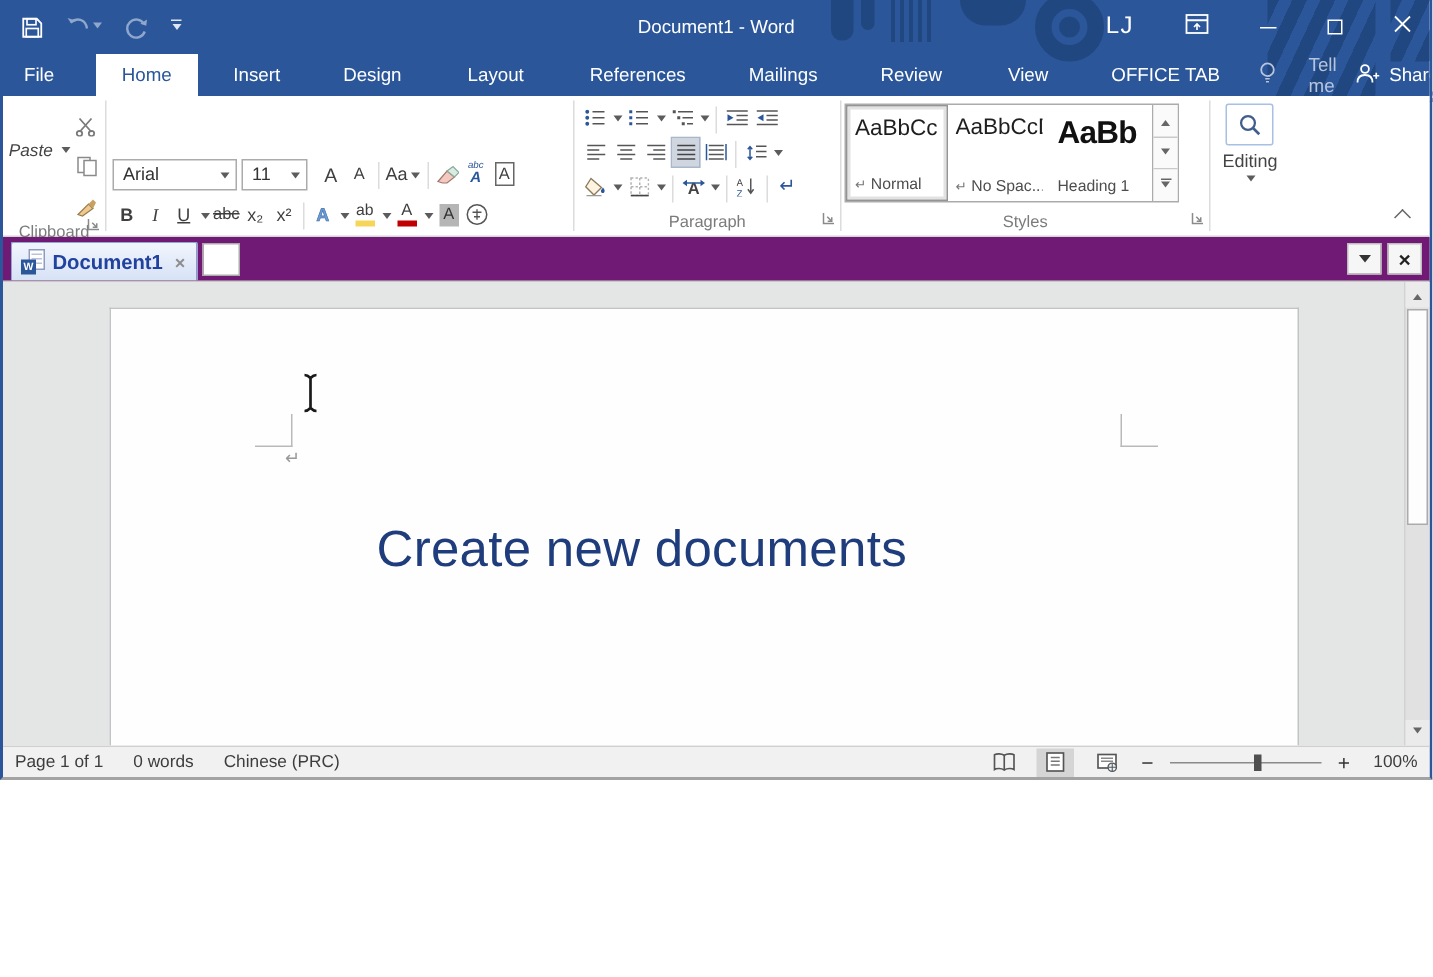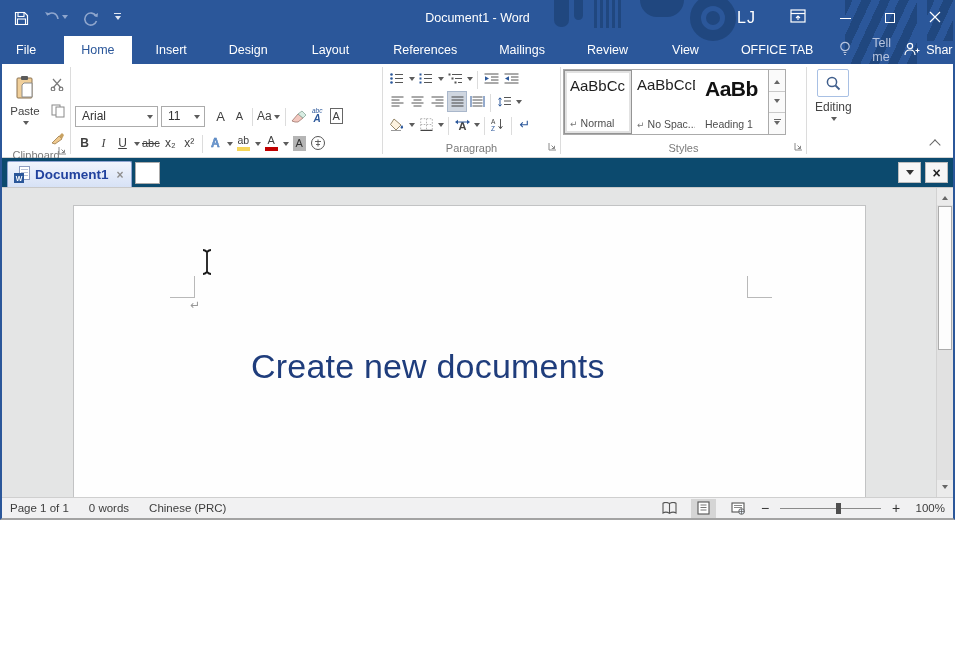--- a/index.html
+++ b/index.html
@@ -47,22 +47,22 @@
   .vdiv { width:1px; background:#dcdcdc; margin:3px 0; flex:none; }
   .mini-div { width:1px; height:18px; background:#dcdcdc; margin:2px 3px 0; align-self:center; }
 
   .ib { display:inline-flex; align-items:center; justify-content:center; height:22px; min-width:19px;
         font-size:12px; color:#3f3f3f; padding:0 1px; }
   .dd { width:0; height:0; border:3px solid transparent; border-top:4px solid #5c5c5c; margin:4px 1px 0 2px; }
   .frow { display:flex; align-items:center; height:26px; padding:0 4px; }
   .frow2 { display:flex; align-items:center; height:28px; padding:0 4px; }
 
   
-  .paste-btn { width:46px; height:68px; display:flex; flex-direction:column; align-items:center;
-               justify-content:center; gap:4px; font-size:11.5px; color:#444; }
+  .paste-btn { width:46px; height:68px; display:flex; flex-direction:row; align-items:center;
+               justify-content:center; gap:4px; font-size:11.5px; color:#444;font-style:italic; }
   .clip-col { display:flex; flex-direction:column; justify-content:flex-start; gap:5px; padding-top:6px; }
 
   
   .combo { height:21px; border:1px solid #ababab; background:#fff; display:flex; align-items:center;
            padding:0 3px 0 6px; font-size:12px; color:#333; }
   .combo .dd { margin-left:auto; }
   .glyph-b { font-weight:bold; }
   .glyph-i { font-style:italic; font-family:"Liberation Serif", serif; }
   .glyph-u { text-decoration:underline; }
   .glyph-strike { text-decoration:line-through; font-size:11px; }
@@ -103,21 +103,21 @@
 
   
   .edit-col { display:flex; flex-direction:column; align-items:center; padding:2px 8px 0; gap:3px; }
   .search-btn { width:32px; height:28px; border:1px solid #a8c0e4; border-radius:2px;
                 display:flex; align-items:center; justify-content:center; background:#fff; }
   .edit-lbl { font-size:12px; color:#444; }
   .collapse-chev { position:absolute; right:14px; bottom:8px; width:8px; height:8px;
                    border-left:1.6px solid #666; border-top:1.6px solid #666; transform:rotate(45deg); }
 
   
-  .otbar { height:30px; background:#0c4a6e; border-bottom:1px solid #c9c9c9; display:flex;
+  .otbar { height:30px; background:#701a75; border-bottom:1px solid #c9c9c9; display:flex;
            align-items:flex-end; padding:0 3px; flex:none; position:relative; }
   .ottab { height:26px; display:flex; align-items:center; gap:5px; padding:0 7px 0 6px;
            background:linear-gradient(#f1f5fd,#d7e2f6); border:1px solid #90a5d2; border-bottom:none;
            border-radius:2px 2px 0 0; margin-left:2px; }
   .ottab .lbl { font-weight:bold; color:#21429e; font-size:13.5px; }
   .ottab .x { color:#8e8e8e; font-weight:bold; font-size:12px; margin-left:3px; }
   .doc-ico { position:relative; width:16px; height:17px; flex:none; }
   .doc-ico .pg { position:absolute; right:0; top:0; width:11px; height:14px; background:#fff; border:1px solid #8d9cc0; }
   .doc-ico .pg i { display:block; height:1px; background:#b9c2d8; margin:2px 1px 0; }
   .doc-ico .w { position:absolute; left:0; bottom:0; width:10px; height:10px; background:#2b579a; color:#fff;

